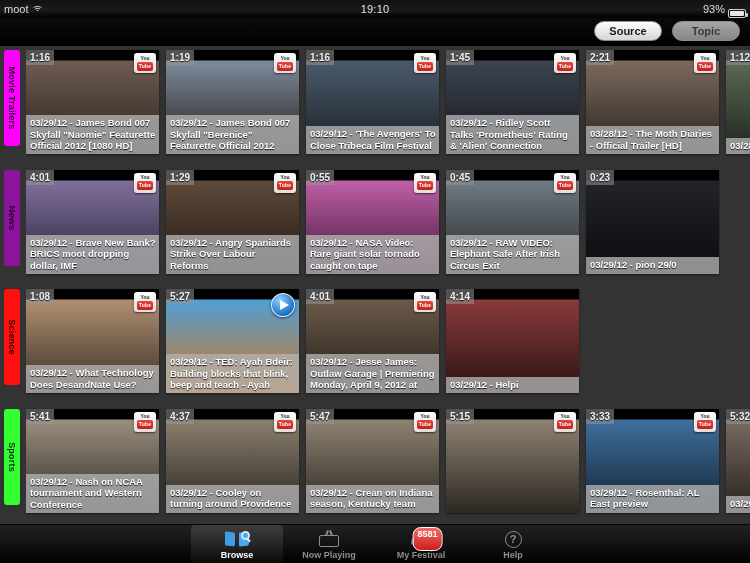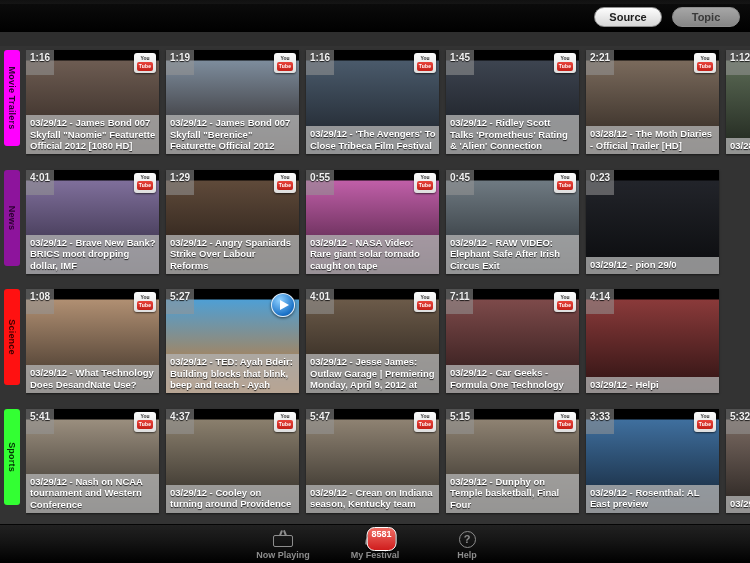--- a/index.html
+++ b/index.html
@@ -27,21 +27,21 @@
   .wifi i.c { width:3px;  height:2px; left:4px; top:5px; }
   .sb-time { position:absolute; left:0; right:0; text-align:center; font-size:11px; color:#e4e4e4; letter-spacing:.2px; }
   .sb-right { position:absolute; right:4px; top:0; height:18px; display:flex; align-items:flex-end; gap:3px; }
   .batt { position:relative; width:18px; height:9px; border:1px solid #cfcfcf; border-radius:2px; }
   .batt::after { content:""; position:absolute; right:-3px; top:2.5px; width:2px; height:4px;
                  background:#cfcfcf; border-radius:0 1px 1px 0; }
   .batt i { position:absolute; left:1px; top:1px; bottom:1px; width:14px; background:#e8e8e8; border-radius:1px; }
 
   
   .toolbar {
-    position:absolute; top:4px; left:0; width:750px; height:28px;
+    position:absolute; top:18px; left:0; width:750px; height:28px;
     background:linear-gradient(#0b0b0b, #000);
   }
   .segment {
     position:absolute; right:10px; top:3px; display:flex; gap:10px;
   }
   .seg-btn {
     width:68px; height:20px; border-radius:10px; border:1px solid #8e8e8e;
     font-size:11px; font-weight:bold; line-height:18px; text-align:center;
     color:#2c2c2c; cursor:pointer;
   }
@@ -67,21 +67,21 @@
   .strip { flex:1 1 auto; display:flex; gap:7px; overflow:hidden; height:119.5px; padding-top:4px; }
 
   .card {
     flex:0 0 auto; width:133px; height:104px; background:#b9b9b9;
     position:relative; overflow:hidden; cursor:pointer;
     box-shadow:0 1px 2px rgba(0,0,0,.55);
   }
   .thumb { position:absolute; left:0; top:0; width:133px; height:104px; overflow:hidden; background:#000; }
   .thumb .pic { position:absolute; left:0; top:0; width:133px; height:104px; }
   .duration {
-    position:absolute; left:0; top:0; padding:2px 4px 12px 4px;
+    position:absolute; left:0; top:0; padding:2px 4px 2px 4px;
     font-size:10px; color:#f2f2f2; font-weight:bold;
     background:rgba(150,150,150,.55); text-shadow:0 1px 1px rgba(0,0,0,.8);
     z-index:4;
   }
   .yt-badge {
     position:absolute; right:3px; top:3px; width:22px; height:20px;
     background:linear-gradient(#fbfbfb,#dedede); border-radius:3px;
     box-shadow:0 1px 2px rgba(0,0,0,.6); z-index:5;
     display:flex; flex-direction:column; align-items:center; justify-content:center; gap:1px;
   }
@@ -344,31 +344,20 @@
             </div>
             <div class="duration">4:01</div>
             <div class="yt-badge">
               <div class="yt-top">You</div>
               <div class="yt-red">Tube</div>
             </div>
             <div class="title">03/29/12 - Jesse James: Outlaw Garage | Premiering Monday, April 9, 2012 at 10P...</div>
           </div>
           <div class="card">
             <div class="thumb">
-              <div class="pic" style="background: linear-gradient(rgb(0, 0, 0) 0px, rgb(0, 0, 0) 10px, rgb(125, 74, 74) 11px, rgb(40, 22, 22) 100%);"></div>
-            </div>
-            <div class="duration">7:11</div>
-            <div class="yt-badge">
-              <div class="yt-top">You</div>
-              <div class="yt-red">Tube</div>
-            </div>
-            <div class="title">03/29/12 - Car Geeks - Formula One Technology</div>
-          </div>
-          <div class="card">
-            <div class="thumb">
               <div class="pic" style="background: linear-gradient(rgb(0, 0, 0) 0px, rgb(0, 0, 0) 10px, rgb(138, 58, 58) 11px, rgb(44, 18, 18) 100%);"></div>
             </div>
             <div class="duration">4:14</div>
             <div class="title">03/29/12 - Helpi</div>
           </div>
         </div>
       </div>
       <div class="row">
         <div class="cat-tab" style="background: rgb(51, 255, 51);">
           <span style="color: rgb(4, 51, 4);">Sports</span>
@@ -409,21 +398,20 @@
           </div>
           <div class="card">
             <div class="thumb">
               <div class="pic" style="background: linear-gradient(rgb(0, 0, 0) 0px, rgb(0, 0, 0) 10px, rgb(142, 130, 114) 11px, rgb(44, 40, 34) 100%);"></div>
             </div>
             <div class="duration">5:15</div>
             <div class="yt-badge">
               <div class="yt-top">You</div>
               <div class="yt-red">Tube</div>
             </div>
-            <div class="title">03/29/12 - Dunphy on Temple basketball, Final Four</div>
           </div>
           <div class="card">
             <div class="thumb">
               <div class="pic" style="background: linear-gradient(rgb(0, 0, 0) 0px, rgb(0, 0, 0) 10px, rgb(63, 111, 158) 11px, rgb(19, 34, 51) 100%);"></div>
             </div>
             <div class="duration">3:33</div>
             <div class="yt-badge">
               <div class="yt-top">You</div>
               <div class="yt-red">Tube</div>
             </div>
@@ -434,20 +422,30 @@
               <div class="pic" style="background: linear-gradient(rgb(0, 0, 0) 0px, rgb(0, 0, 0) 10px, rgb(122, 106, 98) 11px, rgb(38, 33, 30) 100%);"></div>
             </div>
             <div class="duration">5:32</div>
             <div class="title">03/29/12 - poss</div>
           </div>
         </div>
       </div>
     </div>
 
   <div class="tabbar" id="tabbar">
+      <div class="tab sel">
+        <div class="tab-icon">
+          <span class="ic-book">
+            <i class="pg l"></i>
+            <i class="pg r"></i>
+            <i class="mg"></i>
+          </span>
+        </div>
+        <div class="tab-label">Browse</div>
+      </div>
       <div class="tab">
         <div class="tab-icon">
           <span class="ic-tv">
             <i class="an1"></i>
             <i class="an2"></i>
             <i class="scr"></i>
           </span>
         </div>
         <div class="tab-label">Now Playing</div>
       </div>

